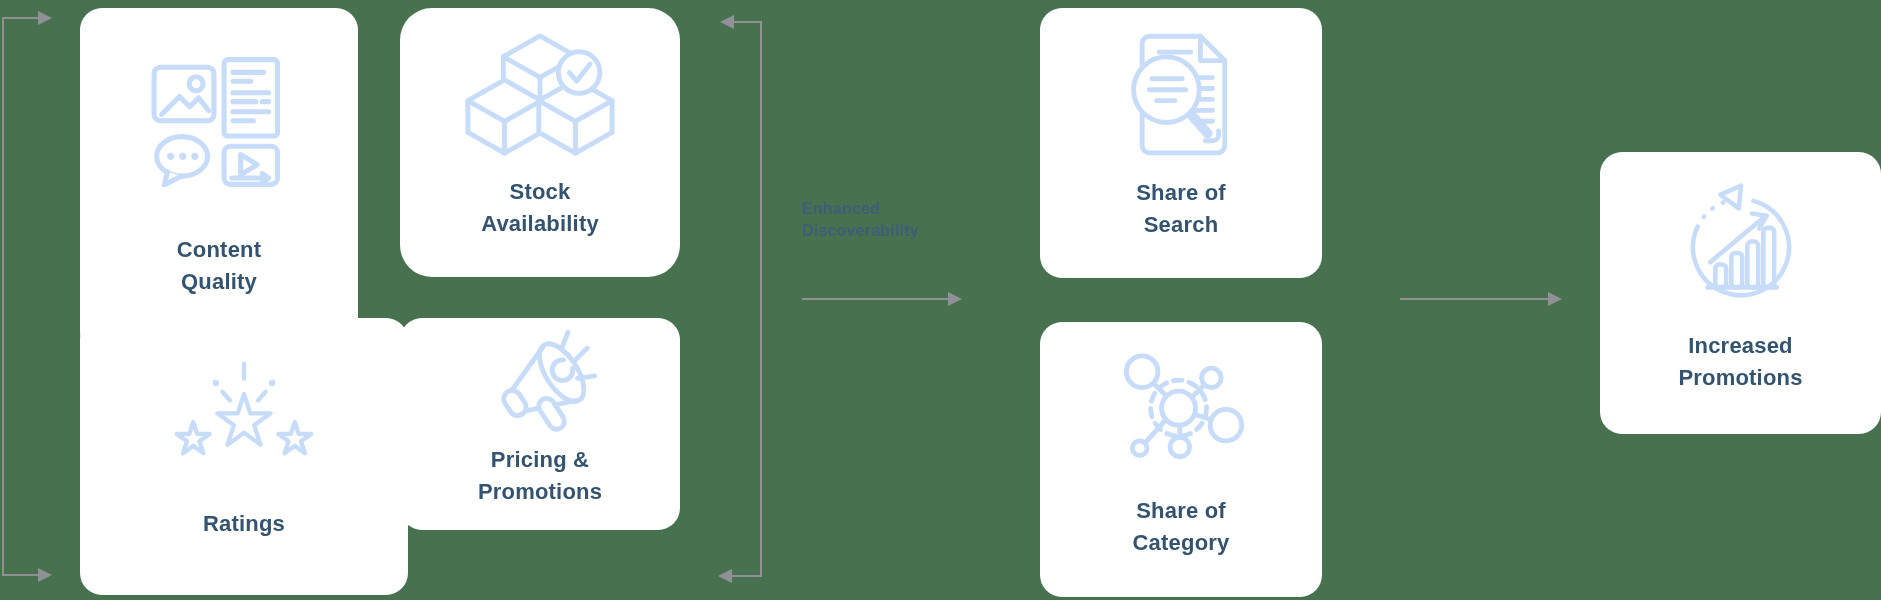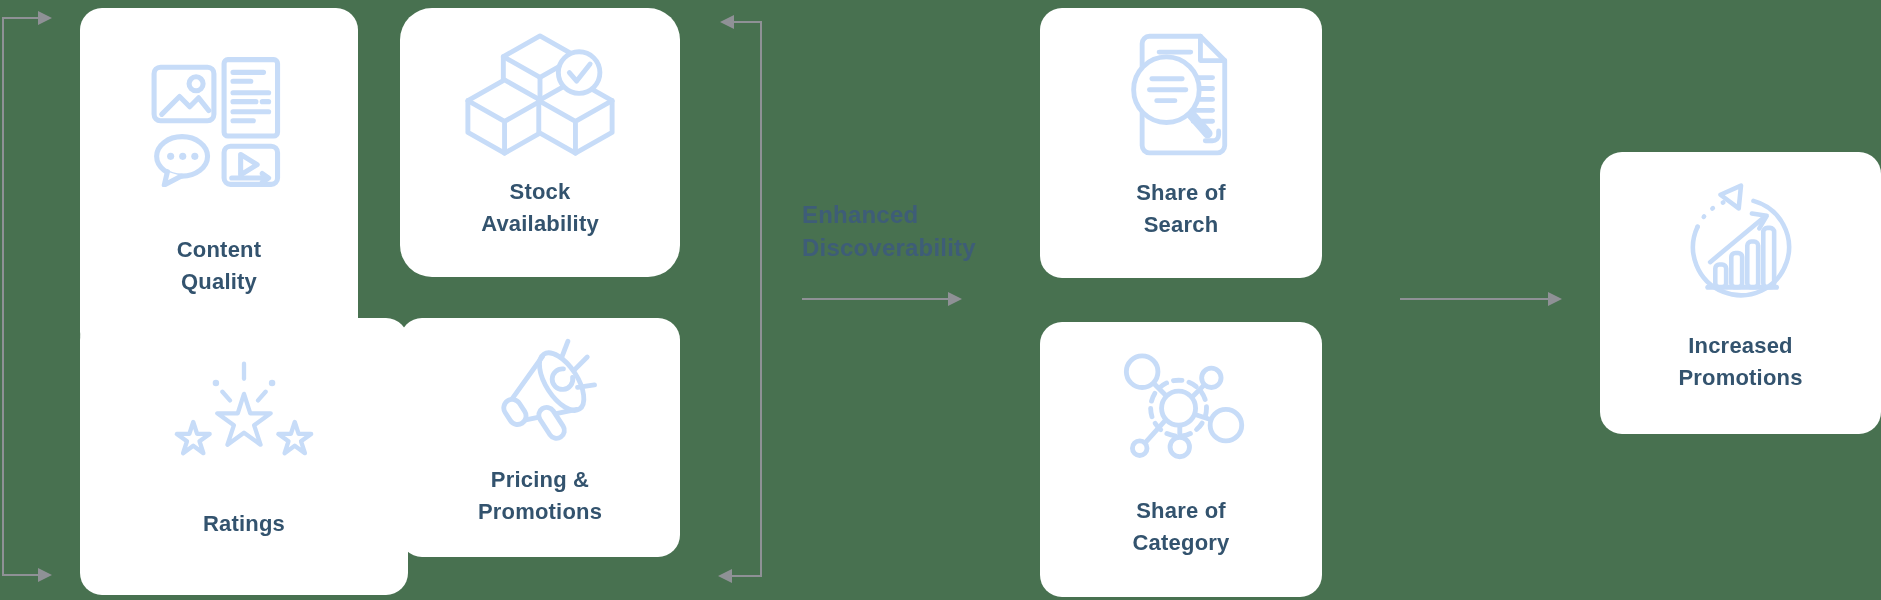--- a/index.html
+++ b/index.html
@@ -22,21 +22,21 @@
     position:absolute;top:33%;left:50%;transform:translate(-50%,-50%);
     line-height:0;
   }
   .card-label{
     position:absolute;top:74.5%;left:0;right:0;transform:translateY(-50%);
     text-align:center;color:var(--title);font-size:22px;font-weight:700;
     line-height:1.45;white-space:pre-line;letter-spacing:.2px;
   }
   .loop-label{
     position:absolute;left:802px;top:198px;width:250px;
-    color:var(--loop-text);font-size:24px;font-weight:700;line-height:1.38;
+    color:var(--loop-text);font-size:16px;font-weight:700;line-height:1.38;
     white-space:pre-line;letter-spacing:.2px;
   }
   .line{position:absolute;background:var(--arrow);}
   .head-right{
     position:absolute;width:0;height:0;
     border-top:7px solid transparent;border-bottom:7px solid transparent;
     border-left:14px solid var(--arrow);
   }
   .head-left{
     position:absolute;width:0;height:0;
@@ -132,21 +132,21 @@
         <circle class="icf" cx="101" cy="26" r="3"></circle>
         <path class="ic" d="M55,34 L62,42 M95,34 L88,42"></path>
         <polygon class="ic icw" points="75,36 80.8,54 99.7,54 84.4,65.1 90.3,83 75,71.9 59.7,83 65.6,65.1 50.3,54 69.2,54"></polygon>
         <polygon class="ic icw" points="28,62 31.6,73.1 43.2,73.1 33.8,79.9 37.4,90.9 28,84.1 18.6,90.9 22.2,79.9 12.8,73.1 24.4,73.1"></polygon>
         <polygon class="ic icw" points="122,62 125.6,73.1 137.2,73.1 127.8,79.9 131.4,90.9 122,84.1 112.6,90.9 116.2,79.9 106.8,73.1 118.4,73.1"></polygon>
       </svg>
     </span>
     <div class="card-label">Ratings</div>
   </div>
 
-  <div class="card" style="left:400px;top:318px;width:280px;height:239px;">
+  <div class="card" style="left:400px;top:318px;width:280px;height:212px;">
     <span class="card-icon">
       <svg width="136" height="126" viewBox="0 0 112 104">
         <g transform="translate(42,60) rotate(-33)">
           <ellipse class="ic" cx="38" cy="0" rx="13" ry="27"></ellipse>
           <path class="ic" d="M36,-26 L-5,-10 M36,26 L-5,10"></path>
           <rect class="ic icw" x="-15" y="-11" width="14" height="22" rx="7"></rect>
           <rect class="ic icw" x="6" y="10" width="13" height="28" rx="6.5"></rect>
           <path class="ic" d="M45,-8 a8.5,8.5 0 1 0 2.5,10"></path>
         </g>
         <path class="ic" d="M79,6 L74,19"></path>

